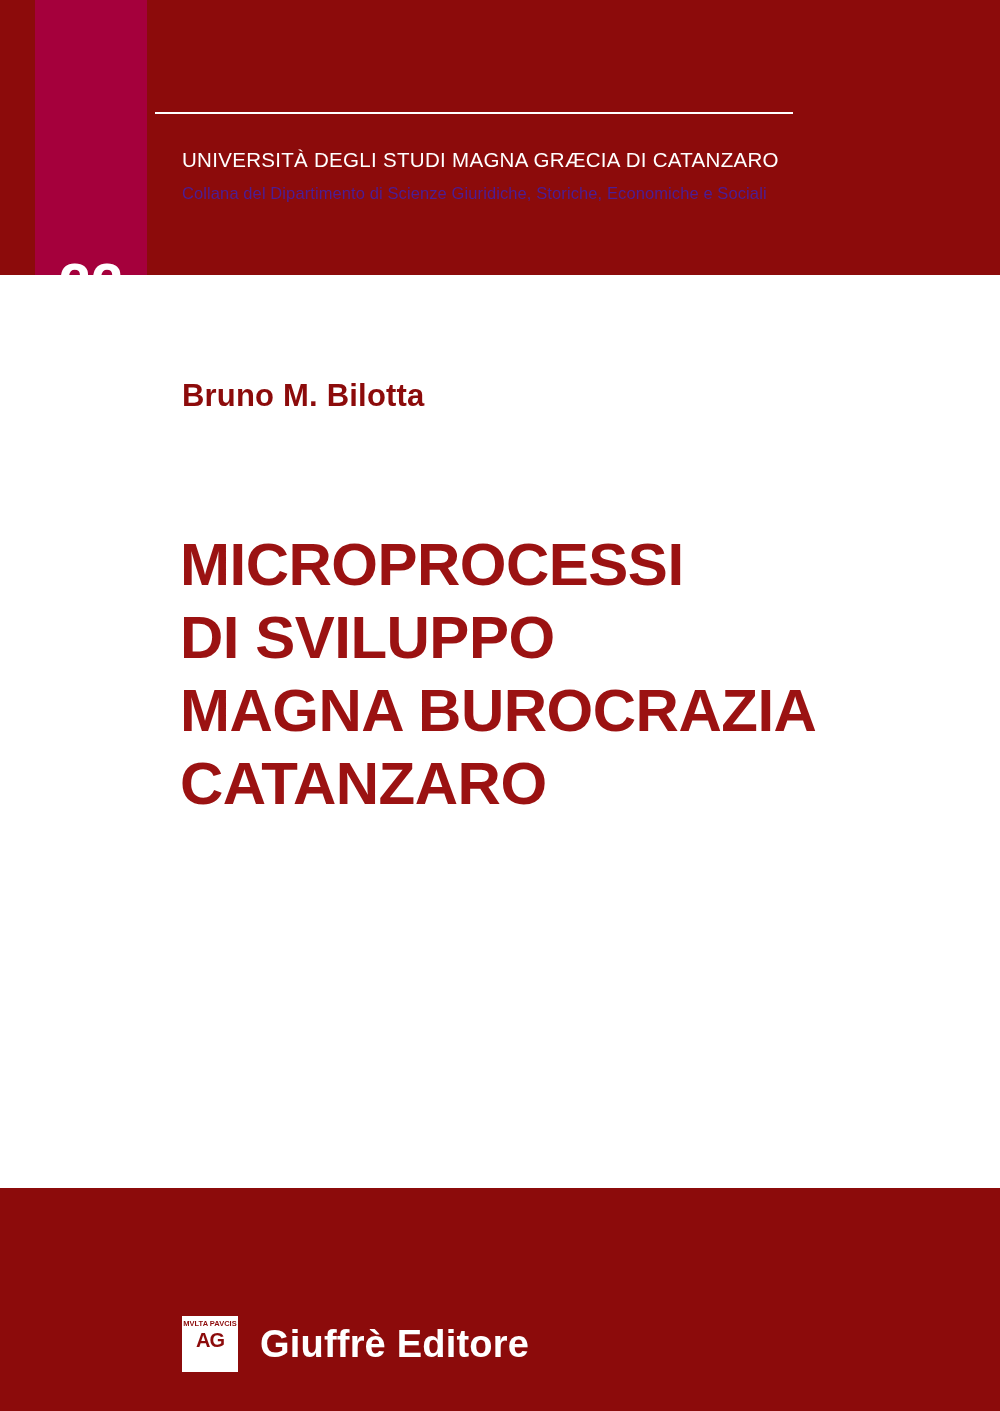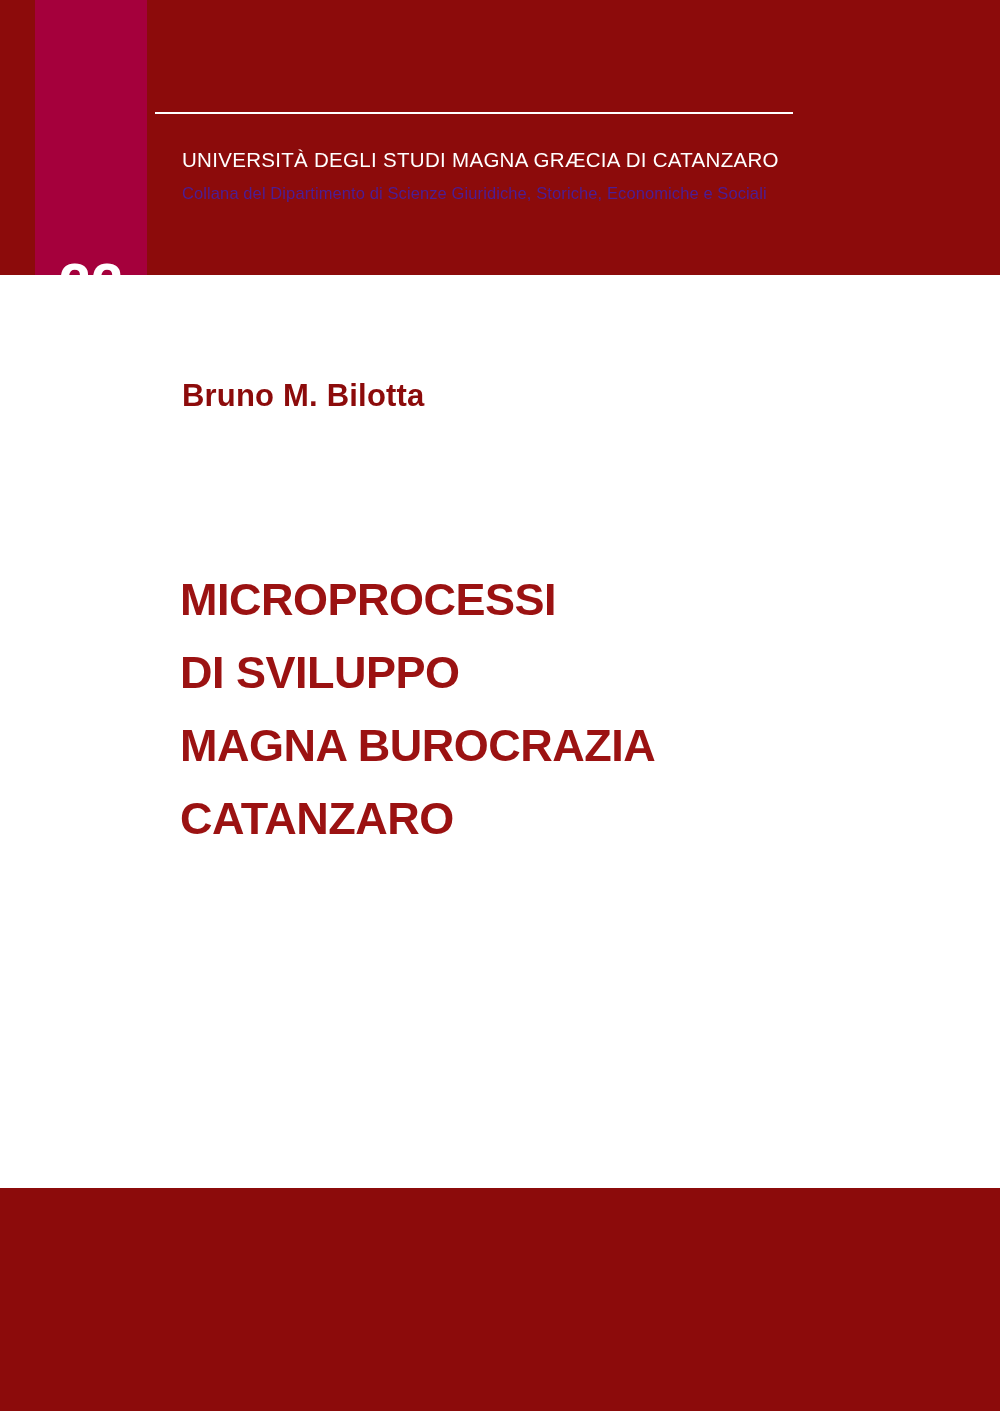--- a/index.html
+++ b/index.html
@@ -98,25 +98,24 @@
     font-weight: bold;
     letter-spacing: 0.2px;
     white-space: nowrap;
   }
   .title {
     position: absolute;
     left: 180px;
     top: 528px;
     width: 700px;
     color: #9b1212;
-    font-size: 45px;
+    font-size: 60px;
     font-weight: bold;
     line-height: 73px;
     letter-spacing: -0.5px;
-    margin-top: 35px;
   }
   .title-line {
     display: block;
     white-space: nowrap;
   }
 
   
   .bottom-band {
     position: absolute;
     left: 0;
@@ -193,14 +192,21 @@
 
   <div class="title">
     <span class="title-line">MICROPROCESSI</span>
     <span class="title-line">DI SVILUPPO</span>
     <span class="title-line">MAGNA BUROCRAZIA</span>
     <span class="title-line">CATANZARO</span>
   </div>
 
   <div class="bottom-band"></div>
 
+  <div class="publisher">
+    <div class="logo-mark">
+      <span class="logo-motto">MVLTA PAVCIS</span>
+      <span class="logo-ag">AG</span>
+    </div>
+    <div class="publisher-name">Giuffrè Editore</div>
+  </div>
 
 </div>
 
 </body></html>

